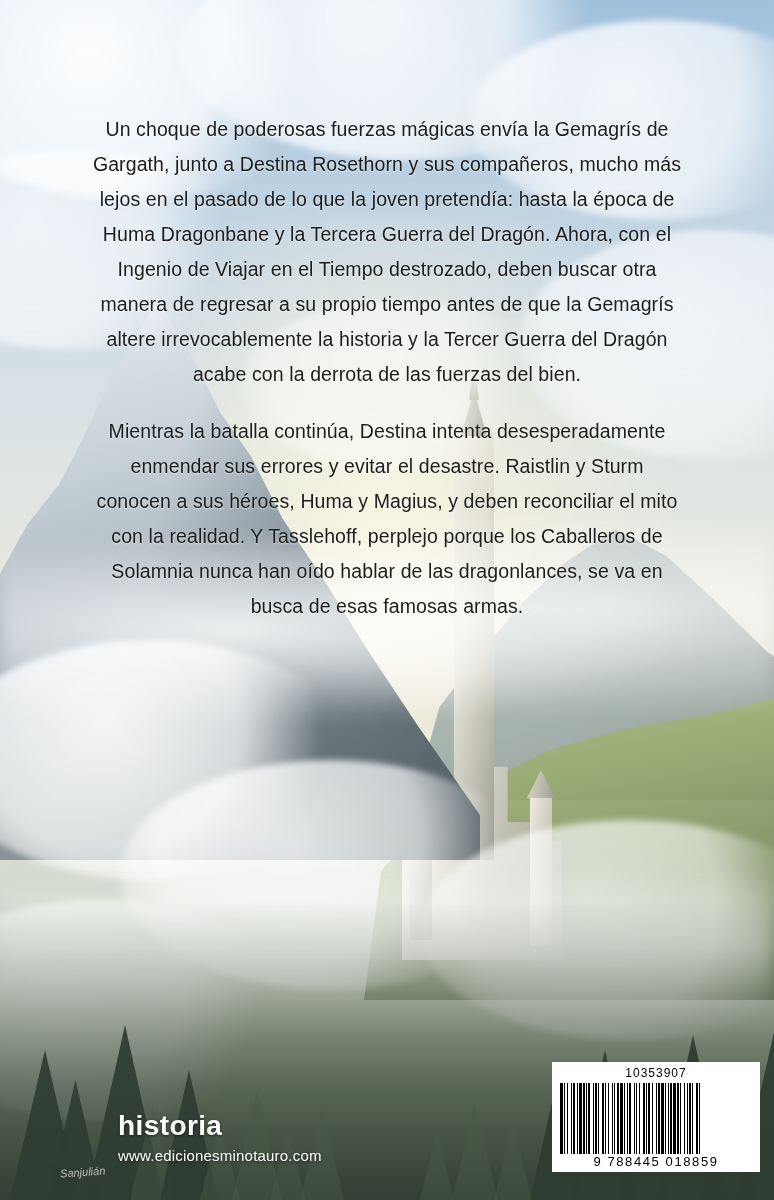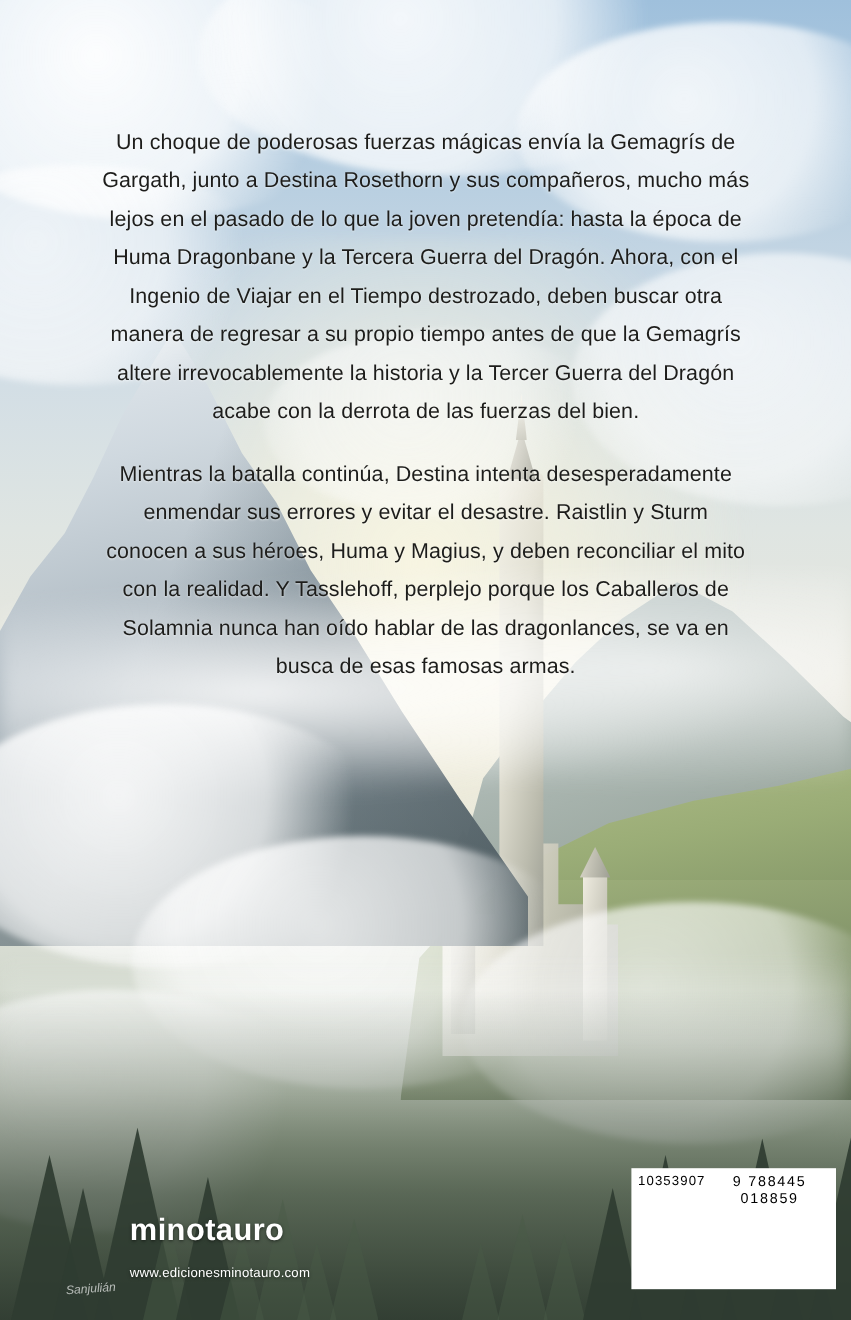--- a/index.html
+++ b/index.html
@@ -254,37 +254,37 @@
     color: #ffffff;
     text-shadow: 0 1px 3px rgba(0,0,0,0.55);
   }
   .imprint-name {
     font-size: 28px;
     font-weight: 700;
     letter-spacing: 0.4px;
     line-height: 1;
   }
   .imprint-url {
-    margin-top: 18px;
-    font-size: 12px;
+    margin-top: 7px;
+    font-size: 15px;
     letter-spacing: 0.2px;
   }
 
   
   .barcode-box {
     position: absolute;
     right: 14px;
     bottom: 28px;
-    width: 186px;
+    width: 208px;
     height: 110px;
     background: #ffffff;
     padding: 4px 6px 2px 6px;
     box-sizing: border-box;
     display: flex;
-    flex-direction: row;
+    flex-direction: column;
   }
   .barcode-top {
     font-size: 12px;
     color: #000;
     text-align: center;
     letter-spacing: 1px;
     font-family: "Liberation Sans", sans-serif;
     line-height: 14px;
   }
   .barcode-bars {
@@ -377,21 +377,21 @@
         <div class="tree" style="left: 736px; height: 172px; width: 78px;"></div>
       </div>
   </div>
 
   <div class="blurb" id="blurb">
       <p>Un choque de poderosas fuerzas mágicas envía la Gemagrís de Gargath, junto a Destina Rosethorn y sus compañeros, mucho más lejos en el pasado de lo que la joven pretendía: hasta la época de Huma Dragonbane y la Tercera Guerra del Dragón. Ahora, con el Ingenio de Viajar en el Tiempo destrozado, deben buscar otra manera de regresar a su propio tiempo antes de que la Gemagrís altere irrevocablemente la historia y la Tercer Guerra del Dragón acabe con la derrota de las fuerzas del bien.</p>
       <p>Mientras la batalla continúa, Destina intenta desesperadamente enmendar sus errores y evitar el desastre. Raistlin y Sturm conocen a sus héroes, Huma y Magius, y deben reconciliar el mito con la realidad. Y Tasslehoff, perplejo porque los Caballeros de Solamnia nunca han oído hablar de las dragonlances, se va en busca de esas famosas armas.</p>
     </div>
 
   <div class="imprint">
-    <div class="imprint-name">minotauro</div>
+    <div class="imprint-name">historia</div>
     <div class="imprint-url">www.edicionesminotauro.com</div>
   </div>
 
   <div class="signature">Sanjulián</div>
 
   <div class="barcode-box">
     <div class="barcode-top">10353907</div>
     <div class="barcode-bars" id="bars">
         <span style="width: 3px; background: rgb(0, 0, 0);"></span>
         <span style="width: 1px; background: transparent;"></span>

